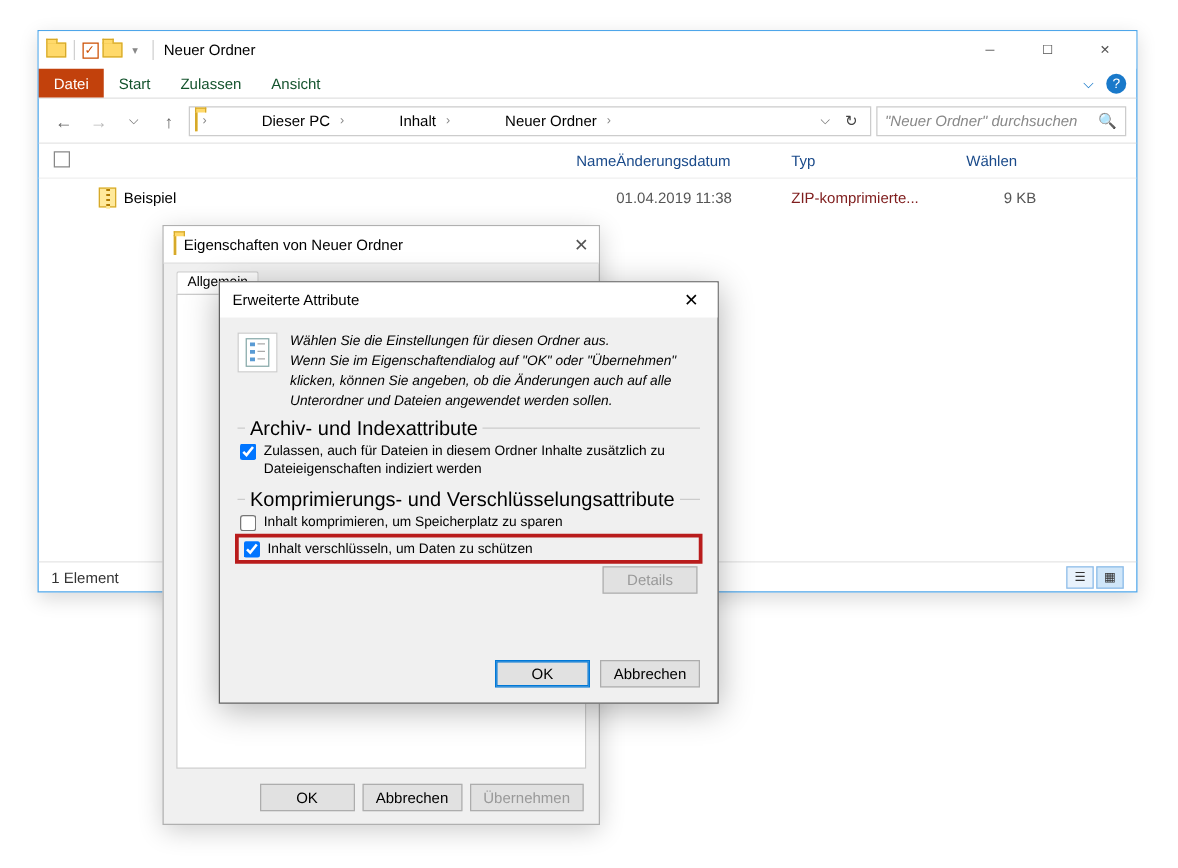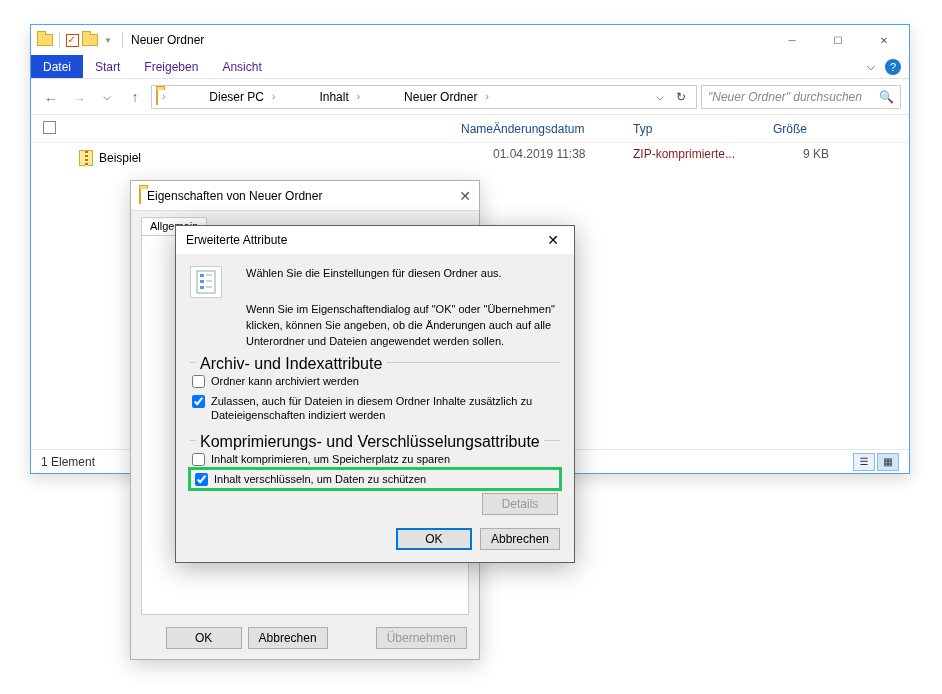--- a/index.html
+++ b/index.html
@@ -17,22 +17,22 @@
 }
 .titlebar .ico { width: 16px; height: 16px; margin-right: 2px; display: inline-flex; align-items: center; justify-content: center; }
 .titlebar .sep { width: 1px; height: 16px; background: #d0d0d0; margin: 0 4px; }
 .titlebar .title { margin-left: 4px; }
 .winbtns { margin-left: auto; display: flex; }
 .winbtn { width: 46px; height: 30px; display: flex; align-items: center; justify-content: center; color: #555; font-size: 10px; }
 
 .ribbon-tabs {
   height: 24px; display: flex; align-items: stretch; font-size: 12px; border-bottom: 1px solid #e1e1e1;
 }
-.rtab { padding: 0 12px; display: flex; align-items: center; color: #4c1d95; }
-.rtab.file { background: #1d4ed8; color: #fff; }
+.rtab { padding: 0 12px; display: flex; align-items: center; color: #14532d; }
+.rtab.file { background: #c2410c; color: #fff; }
 .ribbon-right { margin-left: auto; display: flex; align-items: center; padding-right: 8px; color: #1979ca; font-size: 12px; gap: 10px; }
 .help-circle { width: 16px; height: 16px; border-radius: 50%; background: #1979ca; color: #fff; display: flex; align-items: center; justify-content: center; font-size: 11px; }
 
 .navrow {
   height: 36px; display: flex; align-items: center; padding: 4px 8px; gap: 4px; border-bottom: 1px solid #e5e5e5;
 }
 .navbtn { width: 24px; height: 24px; display: flex; align-items: center; justify-content: center; color: #666; font-size: 14px; }
 .navbtn.dis { color: #bbb; }
 .addrbar {
   flex: 1; height: 24px; border: 1px solid #ccc; display: flex; align-items: center; padding: 0 4px; font-size: 12px; gap: 2px;
@@ -46,21 +46,21 @@
 .columns {
   height: 28px; display: flex; align-items: center; font-size: 12px; color: #1a4a8a; border-bottom: 1px solid #f0f0f0; padding: 0 12px;
 }
 .col-check { width: 20px; }
 .col-name { flex: 0 0 430px; text-align: right; }
 .col-date { flex: 0 0 140px; }
 .col-type { flex: 0 0 140px; }
 .col-size { flex: 0 0 80px; text-align: left; }
 
 .filelist { padding: 4px 12px; font-size: 12px; }
-.filerow { height: 22px; display: flex; }
+.filerow { height: 22px; display: flex; align-items: center; }
 .filerow .fi-check { width: 20px; }
 .filerow .fi-name { flex: 0 0 430px; display: flex; align-items: center; gap: 6px; padding-left: 16px; }
 .filerow .fi-date { flex: 0 0 140px; color: #555; }
 .filerow .fi-type { flex: 0 0 140px; color: #7f1d1d; }
 .filerow .fi-size { flex: 0 0 80px; color: #555; padding-left: 30px; }
 
 .statusbar {
   position: absolute; bottom: 0; left: 0; right: 0; height: 24px; border-top: 1px solid #e5e5e5;
   display: flex; align-items: center; padding: 0 10px; font-size: 12px; color: #333;
 }
@@ -81,45 +81,45 @@
 .proptabs { height: 24px; display: flex; padding: 6px 10px 0; font-size: 11px; gap: 2px; }
 .proptab { padding: 2px 8px; background: #fff; border: 1px solid #ccc; border-bottom: none; border-radius: 2px 2px 0 0; }
 .propbody { position: absolute; left: 10px; right: 10px; top: 54px; bottom: 44px; background: #fff; border: 1px solid #ccc; }
 .propbtns {
   position: absolute; bottom: 10px; right: 12px; display: flex; gap: 6px;
 }
 .btn {
   min-width: 76px; height: 22px; border: 1px solid #adadad; background: #e1e1e1;
   font-size: 12px; display: flex; align-items: center; justify-content: center; padding: 0 10px;
 }
-.btn.disabled { color: #999; margin-left: 42px; }
+.btn.disabled { color: #999; }
 
 
 .advdlg {
   position: absolute; left: 175px; top: 225px; width: 400px; height: 338px;
   border: 1px solid #606060; background: #f0f0f0;
   box-shadow: 0 5px 25px rgba(0,0,0,0.3);
 }
 .advdlg .atitle {
   height: 28px; display: flex; align-items: center; padding: 0 4px 0 10px; font-size: 12px; background: #fff;
 }
 .advdlg .atitle .close { margin-left: auto; width: 34px; height: 24px; display: flex; align-items: center; justify-content: center; font-size: 14px; }
 .advbody { padding: 12px 14px; font-size: 11px; color: #000; }
-.advtop { display: flex; gap: 24px; margin-bottom: 12px; }
+.advtop { display: flex; gap: 10px; margin-bottom: 12px; font-style: italic; }
 .advtop .iconbox {
   width: 32px; height: 32px; border: 1px solid #ccc; background: #fff; flex-shrink: 0;
   display: flex; align-items: center; justify-content: center;
 }
 .advtop .txt { line-height: 1.45; }
 .fieldset { border: none; border-top: 1px solid #ccc; padding: 8px 2px 6px; margin: 4px 0 8px; position: relative; }
 .fieldset .legend { position: absolute; top: -8px; left: 6px; background: #f0f0f0; padding: 0 4px; font-size: 16px; }
 .checkrow { display: flex; align-items: flex-start; gap: 6px; padding: 3px 0; line-height: 1.3; }
 .checkrow input { margin-top: 1px; }
 .highlight {
-  border: 3px solid #22c55e; padding: 2px 4px; margin: -2px -4px;
+  border: 3px solid #b91c1c; padding: 2px 4px; margin: -2px -4px;
   display: flex; align-items: center; gap: 6px;
 }
 .details-btn-wrap { display: flex; justify-content: flex-end; margin-top: 4px; }
 .advbtns {
   position: absolute; bottom: 12px; right: 14px; display: flex; gap: 8px;
 }
 .btn.primary { border: 1px solid #0078d7; background: #e1e1e1; box-shadow: 0 0 0 1px #0078d7 inset; }
 
 
 .qcheck { width: 13px; height: 13px; border: 1px solid #cc4e00; position: relative; display: inline-block; }
@@ -155,21 +155,21 @@
     <div class="winbtns">
       <div class="winbtn">─</div>
       <div class="winbtn">☐</div>
       <div class="winbtn">✕</div>
     </div>
   </div>
 
   <div class="ribbon-tabs">
     <div class="rtab file">Datei</div>
     <div class="rtab">Start</div>
-    <div class="rtab">Freigeben</div>
+    <div class="rtab">Zulassen</div>
     <div class="rtab">Ansicht</div>
     <div class="ribbon-right">
       <span style="font-size:11px;">⌵</span>
       <span class="help-circle">?</span>
     </div>
   </div>
 
   <div class="navrow">
     <div class="navbtn">←</div>
     <div class="navbtn dis">→</div>
@@ -193,21 +193,21 @@
       <span>"Neuer Ordner" durchsuchen</span>
       <span class="sicon">🔍</span>
     </div>
   </div>
 
   <div class="columns">
     <div class="col-check"><span class="checkbox-empty"></span></div>
     <div class="col-name">Name</div>
     <div class="col-date">Änderungsdatum</div>
     <div class="col-type">Typ</div>
-    <div class="col-size">Größe</div>
+    <div class="col-size">Wählen</div>
   </div>
 
   <div class="filelist">
     <div class="filerow">
       <div class="fi-check"></div>
       <div class="fi-name">
         <span class="zip-sm"></span>
         <span>Beispiel</span>
       </div>
       <div class="fi-date">01.04.2019 11:38</div>
@@ -255,30 +255,26 @@
             <rect x="4" y="4" width="4" height="3" fill="#5a9bd4"></rect>
             <rect x="4" y="10" width="4" height="3" fill="#5a9bd4"></rect>
             <rect x="4" y="16" width="4" height="3" fill="#5a9bd4"></rect>
             <line x1="10" y1="5" x2="16" y2="5" stroke="#aaa"></line>
             <line x1="10" y1="11" x2="16" y2="11" stroke="#aaa"></line>
             <line x1="10" y1="17" x2="16" y2="17" stroke="#aaa"></line>
           </svg>
       </div>
       <div class="txt">
         <div>Wählen Sie die Einstellungen für diesen Ordner aus.</div>
-        <div style="margin-top:20px;">Wenn Sie im Eigenschaftendialog auf "OK" oder "Übernehmen" klicken, können Sie angeben, ob die Änderungen auch auf alle Unterordner und Dateien angewendet werden sollen.</div>
+        <div style="margin-top:0;">Wenn Sie im Eigenschaftendialog auf "OK" oder "Übernehmen" klicken, können Sie angeben, ob die Änderungen auch auf alle Unterordner und Dateien angewendet werden sollen.</div>
       </div>
     </div>
 
     <div class="fieldset">
       <span class="legend">Archiv- und Indexattribute</span>
-      <label class="checkrow">
-        <input type="checkbox" style="">
-        <span>Ordner kann archiviert werden</span>
-      </label>
       <label class="checkrow">
         <input type="checkbox" checked="" style="">
         <span>Zulassen, auch für Dateien in diesem Ordner Inhalte zusätzlich zu Dateieigenschaften indiziert werden</span>
       </label>
     </div>
 
     <div class="fieldset">
       <span class="legend">Komprimierungs- und Verschlüsselungsattribute</span>
       <label class="checkrow">
         <input type="checkbox" style="">

